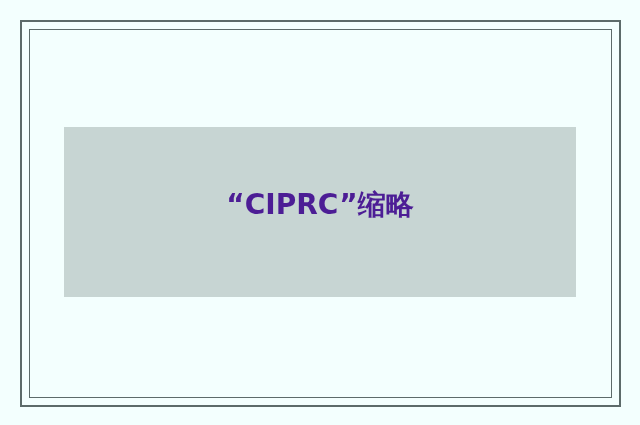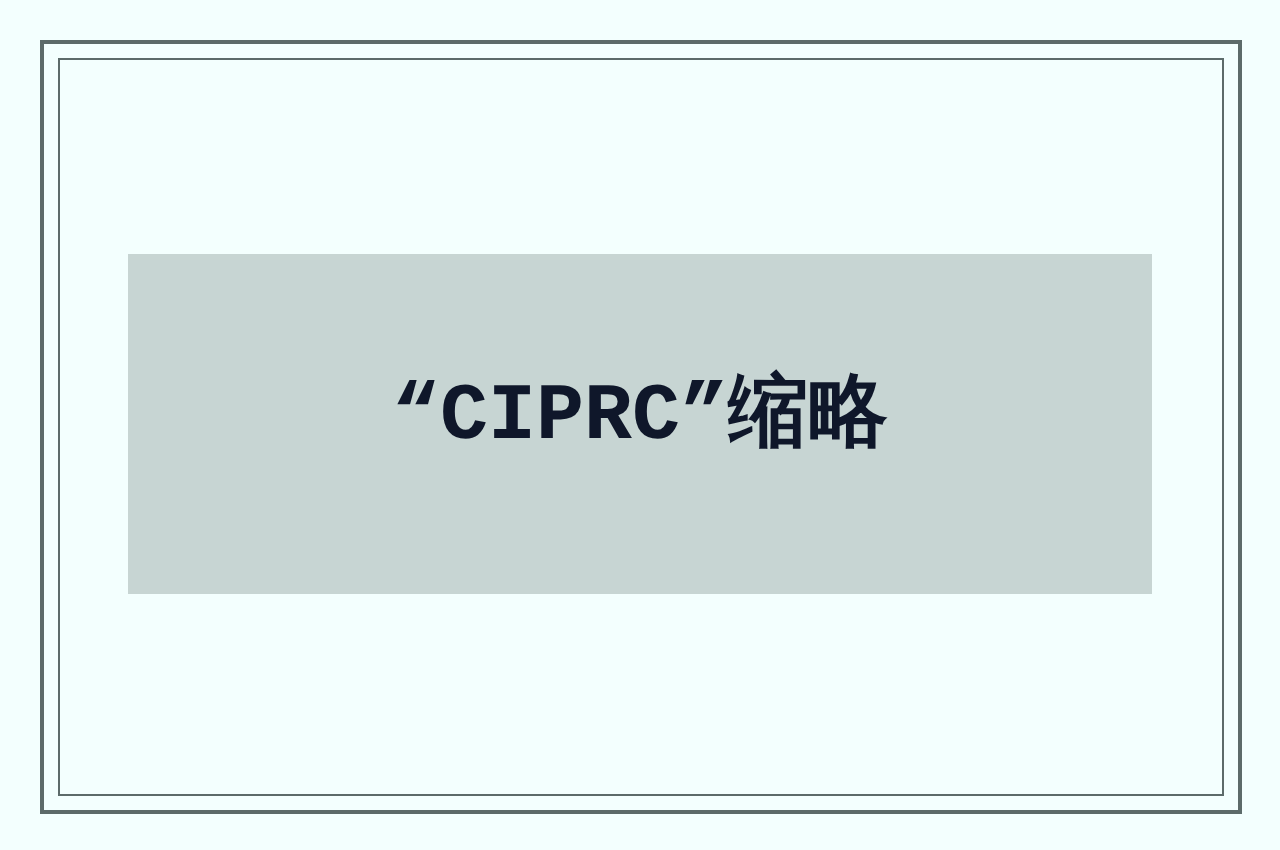--- a/index.html
+++ b/index.html
@@ -1,20 +1,20 @@
 <!DOCTYPE html>
 <html><head>
 <meta charset="utf-8">
 <style>
   html, body { margin:0; padding:0; }
   body { width:640px; height:425px; background:#f3fffe; position:relative; overflow:hidden; font-family:"DejaVu Sans", sans-serif; }
   .outer { position:absolute; left:20px; top:20px; width:597px; height:383px; border:2px solid #5c6b6a; }
   .inner { position:absolute; left:29px; top:29px; width:581px; height:367px; border:1px solid #5c6b6a; }
   .placeholder { position:absolute; left:64px; top:127px; width:512px; height:170px; background:#c7d5d3; display:flex; align-items:center; justify-content:center; }
-  .caption { color:#0f172a; font-size:40px; font-weight:bold; letter-spacing:0px; transform:translateY(-7px);font-family:Liberation Mono, monospace; }
+  .caption { color:#4c1d95; font-size:28px; font-weight:bold; letter-spacing:0px; transform:translateY(-7px); }
 </style>
 </head>
 <body>
 
 <div class="outer"></div>
 <div class="inner"></div>
 <div class="placeholder">
   <span class="caption">“CIPRC”缩略</span>
 </div>
 

